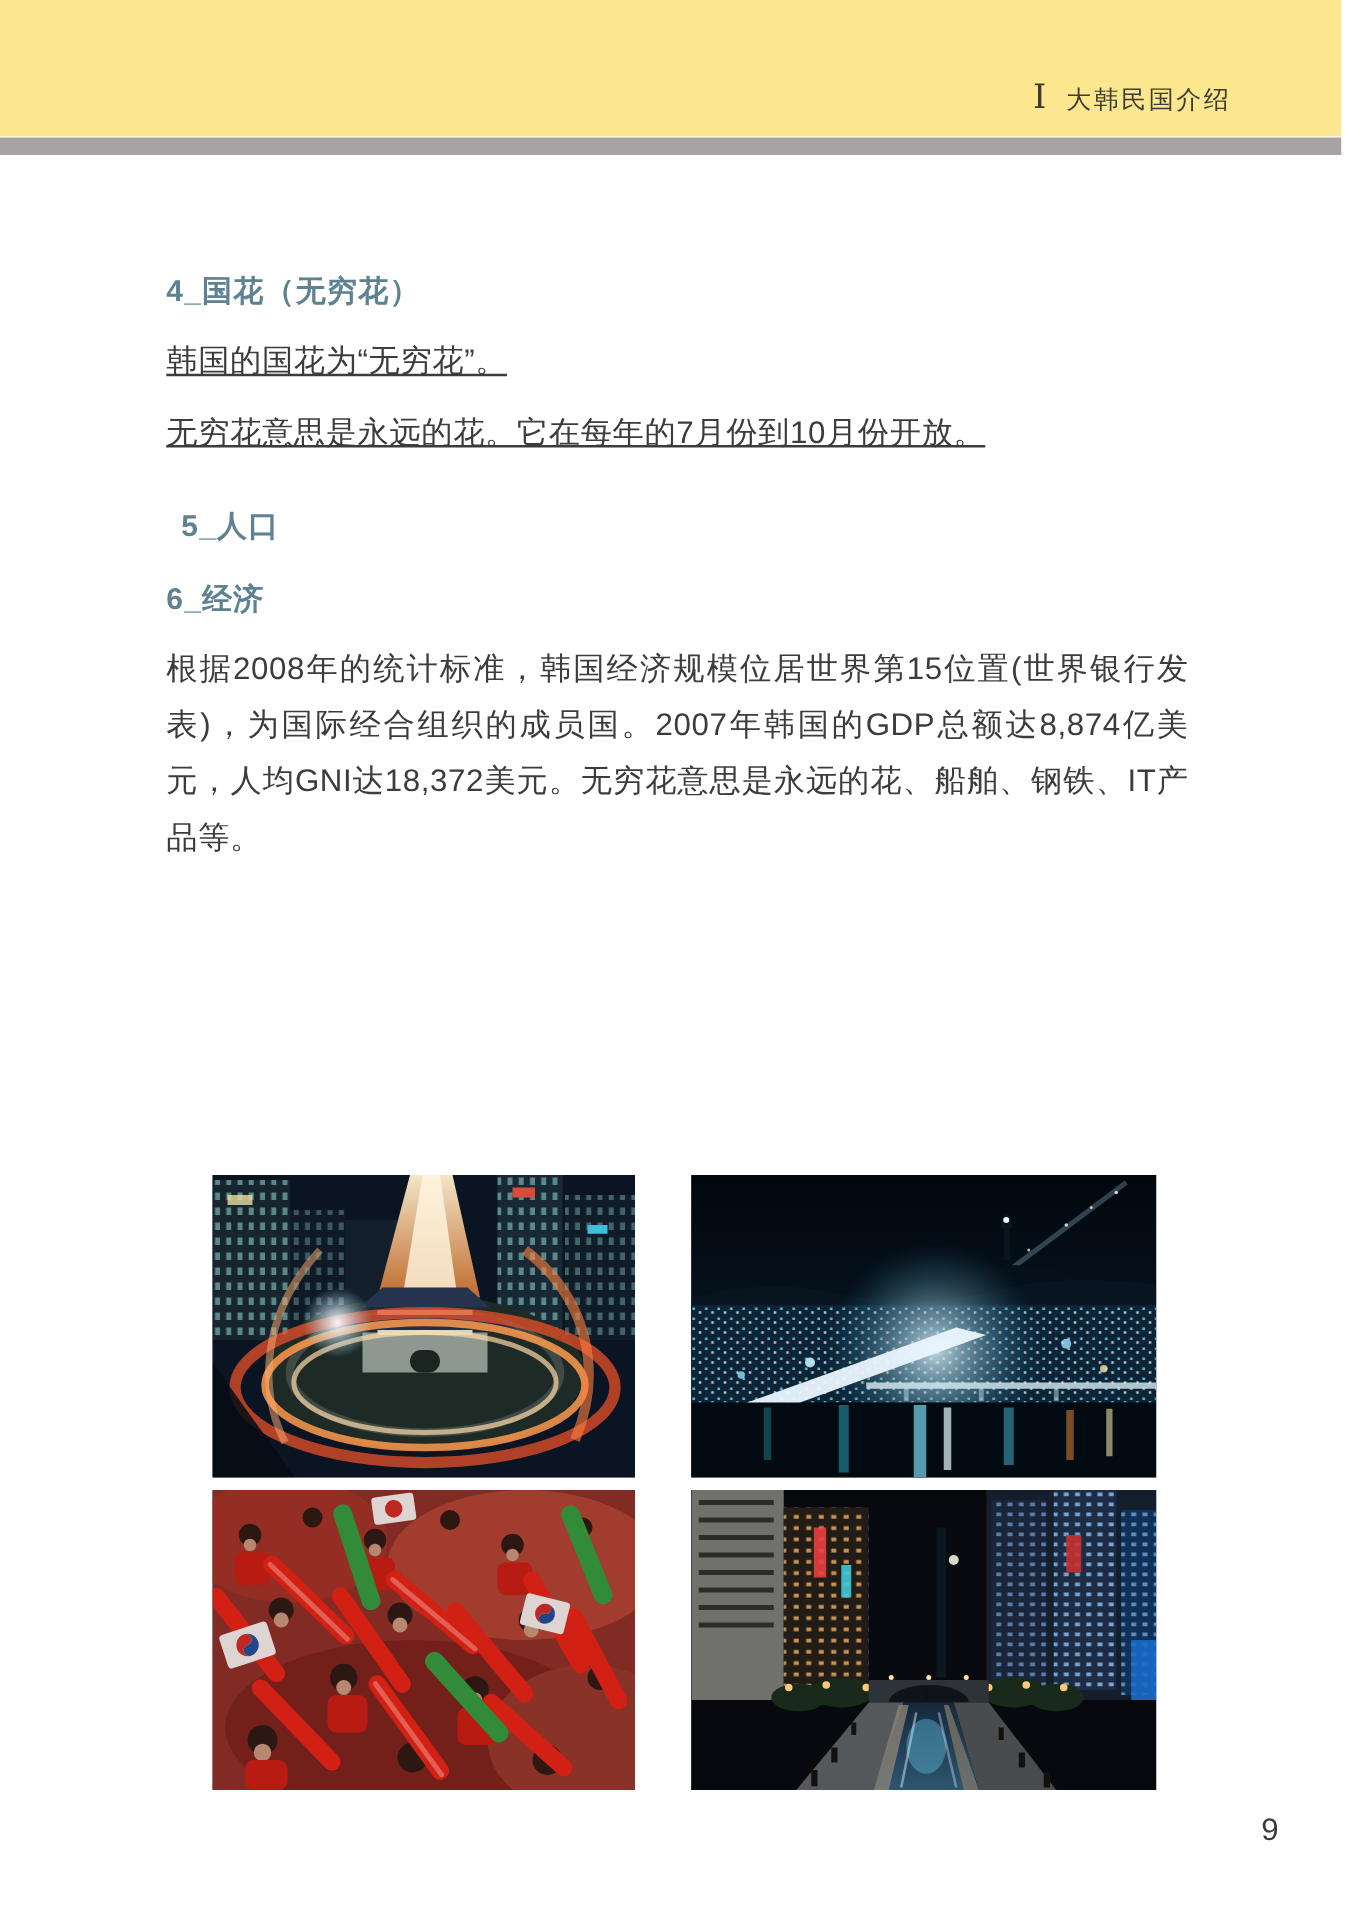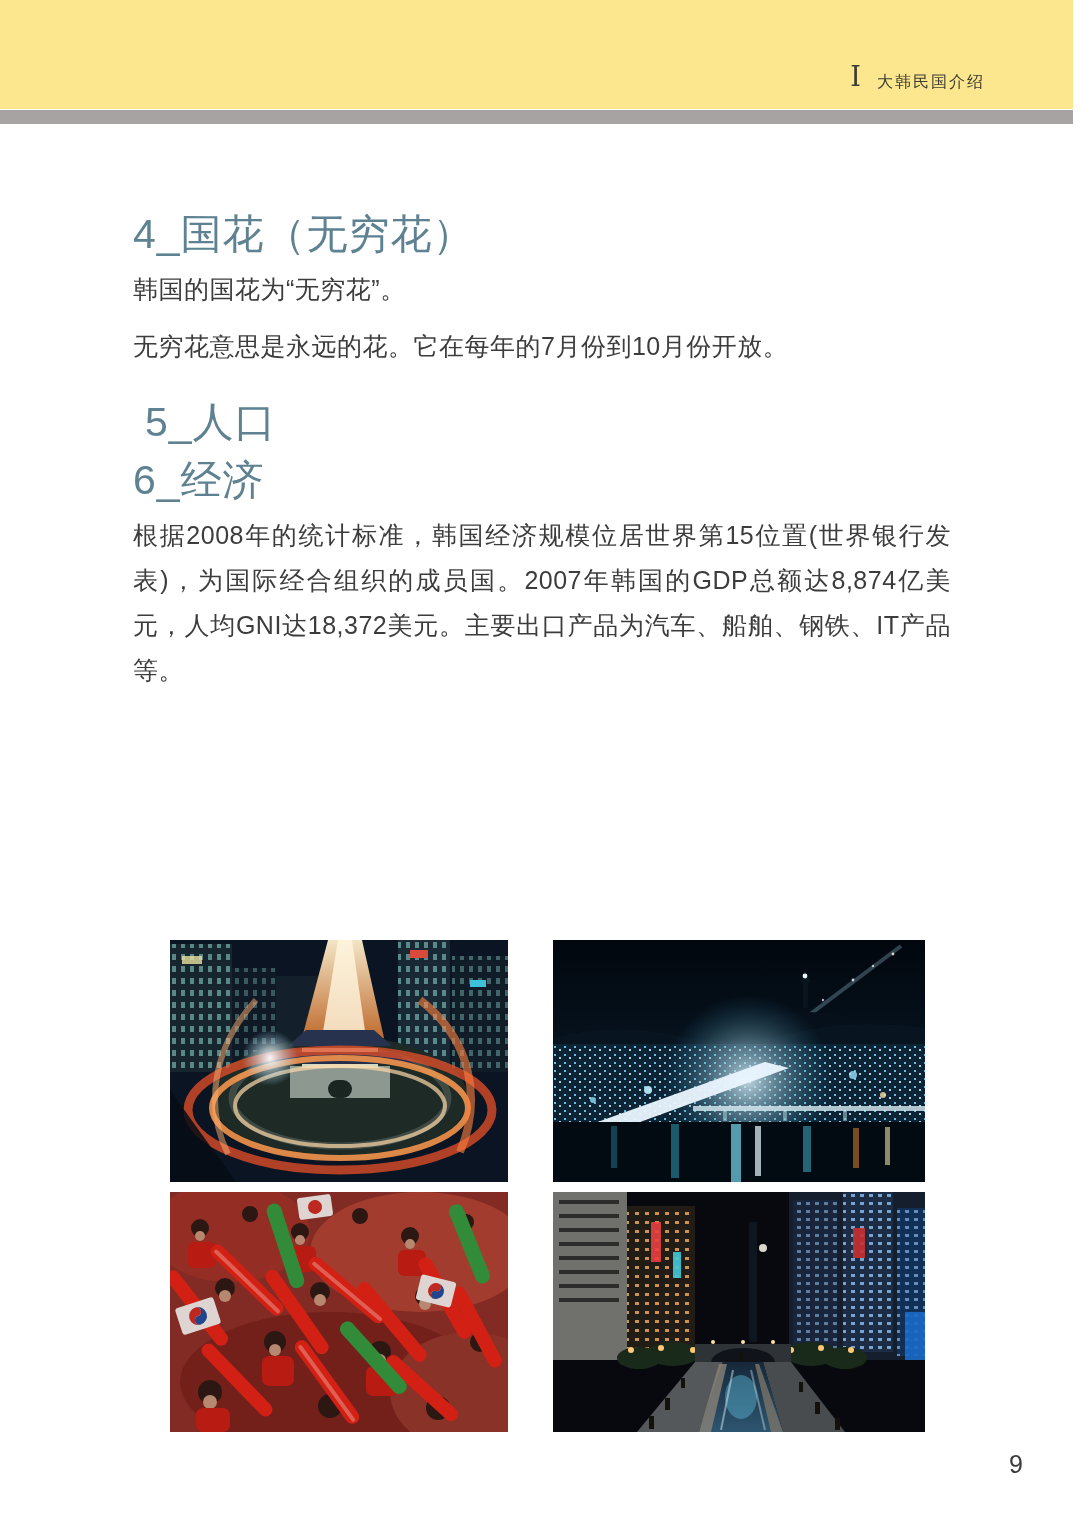--- a/index.html
+++ b/index.html
@@ -12,41 +12,41 @@
     position:absolute;top:0;left:0;width:1073px;height:109px;
     background:#fce78e;
     display:flex;justify-content:flex-end;align-items:flex-end;
     padding:0 88px 16px 0;box-sizing:border-box;
   }
   .chapter-marker{
     font-family:"Liberation Serif","DejaVu Serif",serif;
     font-size:27px;color:#3c3c32;margin-right:16px;font-weight:500;
   }
   .chapter-title{
-    font-size:16px;color:#3c3c32;letter-spacing:2px;
+    font-size:20px;color:#3c3c32;letter-spacing:2px;
   }
   .divider-bar{
     position:absolute;top:110px;left:0;width:1073px;height:14px;
     background:#a7a3a2;
   }
   .content{
     position:absolute;top:124px;left:133px;width:818px;
     padding-top:89px;
   }
   .section-heading{
-    font-size:41px;color:#5e8291;letter-spacing:1px;
-    line-height:42px;margin:0;font-weight:400;
+    font-size:24px;color:#5e8291;letter-spacing:1px;
+    line-height:42px;margin:0;font-weight:700;
   }
   .section-heading.mt1{margin-top:32px;margin-left:12px;}
   .section-heading.mt2{margin-top:16px;}
   .body-para{
     font-size:25px;color:#3c3c3c;line-height:45px;
     margin:12px 0 0 0;text-align:justify;letter-spacing:0.5px;
   }
-  .body-para.single{text-align:left;margin-top:12px;}
+  .body-para.single{text-align:left;margin-top:12px;text-decoration:underline;}
   .body-para.single + .body-para.single{margin-top:12px;}
   .photo-grid{
     position:absolute;top:940px;left:170px;
     display:grid;grid-template-columns:338px 372px;
     grid-template-rows:242px 240px;column-gap:45px;row-gap:10px;
   }
   .photo{width:100%;height:100%;overflow:hidden;background:#0a0f18;}
   .photo svg{display:block;width:100%;height:100%;}
   .page-number{
     position:absolute;top:1450px;right:57px;
@@ -66,21 +66,21 @@
 
   <div class="content">
 
     <h2 class="section-heading">4_国花（无穷花）</h2>
     <p class="body-para single">韩国的国花为“无穷花”。</p>
     <p class="body-para single">无穷花意思是永远的花。它在每年的7月份到10月份开放。</p>
 
     <h2 class="section-heading mt1">5_人口</h2>
 
     <h2 class="section-heading mt2">6_经济</h2>
-    <p class="body-para">根据2008年的统计标准，韩国经济规模位居世界第15位置(世界银行发表)，为国际经合组织的成员国。2007年韩国的GDP总额达8,874亿美元，人均GNI达18,372美元。主要出口产品为汽车、船舶、钢铁、IT产品等。</p>
+    <p class="body-para">根据2008年的统计标准，韩国经济规模位居世界第15位置(世界银行发表)，为国际经合组织的成员国。2007年韩国的GDP总额达8,874亿美元，人均GNI达18,372美元。无穷花意思是永远的花、船舶、钢铁、IT产品等。</p>
 
   </div>
 
   <div class="photo-grid">
 
     <div class="photo">
       <svg viewBox="0 0 338 242" preserveAspectRatio="none">
         <defs>
           <pattern id="win1" width="9" height="12" patternUnits="userSpaceOnUse">
             <rect x="2" y="2" width="4" height="6" fill="#8fd8d0" opacity="0.55"></rect>

